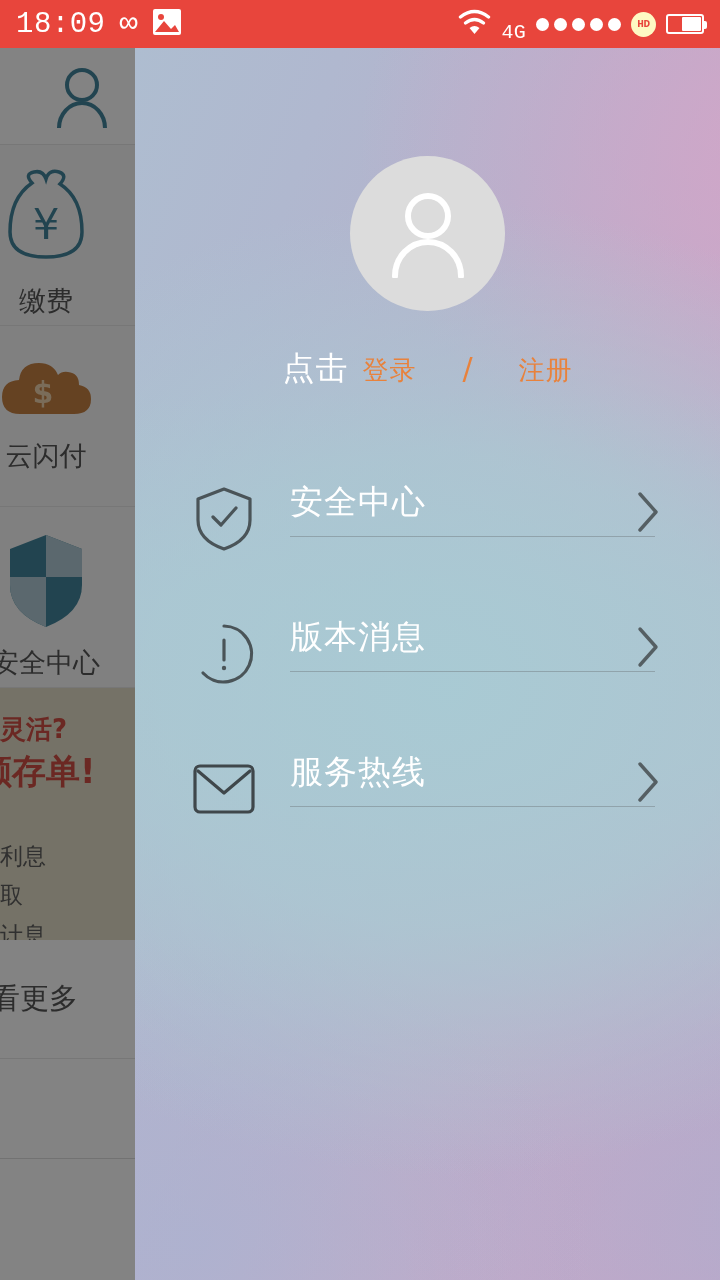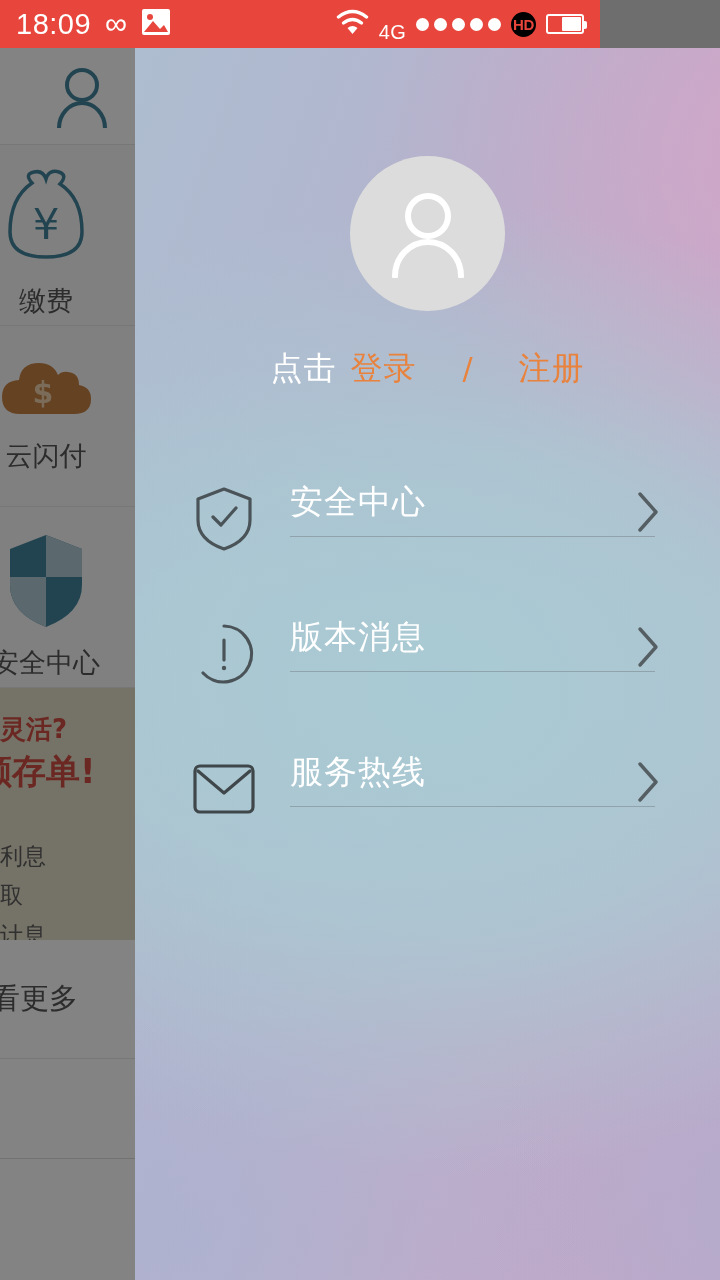--- a/index.html
+++ b/index.html
@@ -15,28 +15,29 @@
     width: 720px;
     height: 1280px;
     overflow: hidden;
     background: #6e6e6e;
   }
 
   
   .statusbar {
     position: absolute;
     left: 0; top: 0;
-    width: 600px; height: 48px;
+    width: 720px; height: 48px;
     background: #e8453c;
     display: flex;
     align-items: center;
     justify-content: space-between;
     padding: 0 16px;
     box-sizing: border-box;
     z-index: 50;
+    font-family: Liberation Mono, monospace;
   }
   .sb-left { display: flex; align-items: center; gap: 14px; }
   .sb-right { display: flex; align-items: center; gap: 10px; }
   .sb-time {
     color: #ffffff;
     font-size: 29px;
     letter-spacing: 0.5px;
     font-weight: 400;
     line-height: 1;
   }
@@ -58,23 +59,23 @@
   .sig-dots { display: flex; align-items: center; gap: 5px; }
   .sig-dots i {
     display: block;
     width: 13px; height: 13px;
     border-radius: 50%;
     background: #fff;
   }
   .hd-badge {
     width: 25px; height: 25px;
     border-radius: 50%;
-    background: #000000;
+    background: #fef9c3;
     color: #e8453c;
-    font-size: 15px;
+    font-size: 11px;
     font-weight: bold;
     display: flex;
     align-items: center;
     justify-content: center;
     letter-spacing: -0.3px;
   }
   .battery {
     position: relative;
     width: 38px; height: 20px;
     border: 2px solid #fff;
@@ -259,21 +260,21 @@
     gap: 0;
   }
   .login-row .tap {
     color: #ffffff;
     font-size: 32px;
     font-family: "DejaVu Sans", sans-serif;
     letter-spacing: 1px;
   }
   .login-row .lnk {
     color: #e8823c;
-    font-size: 32px;
+    font-size: 26px;
     font-family: Liberation Sans, sans-serif;
     letter-spacing: 1px;
   }
   .login-row .sep {
     color: #e8823c;
     font-size: 30px;
     font-family: "DejaVu Sans", sans-serif;
   }
   .sp-a { width: 14px; }
   .sp-b { width: 46px; }

